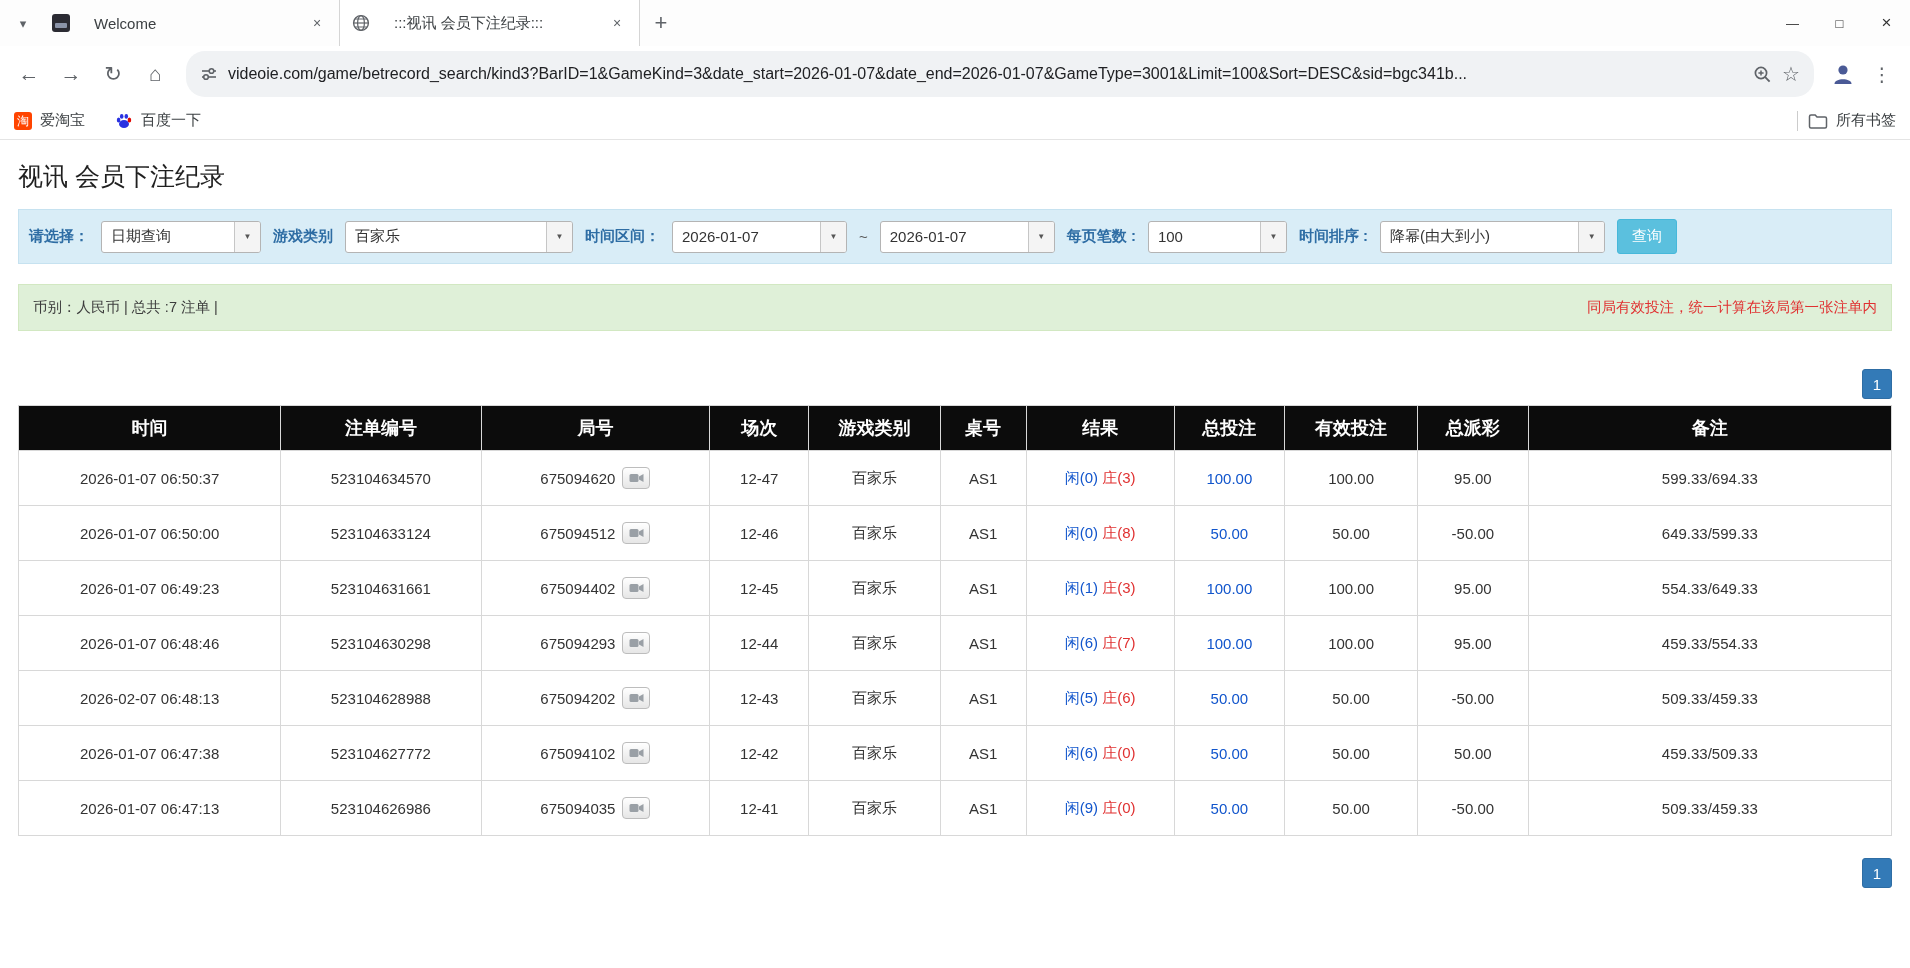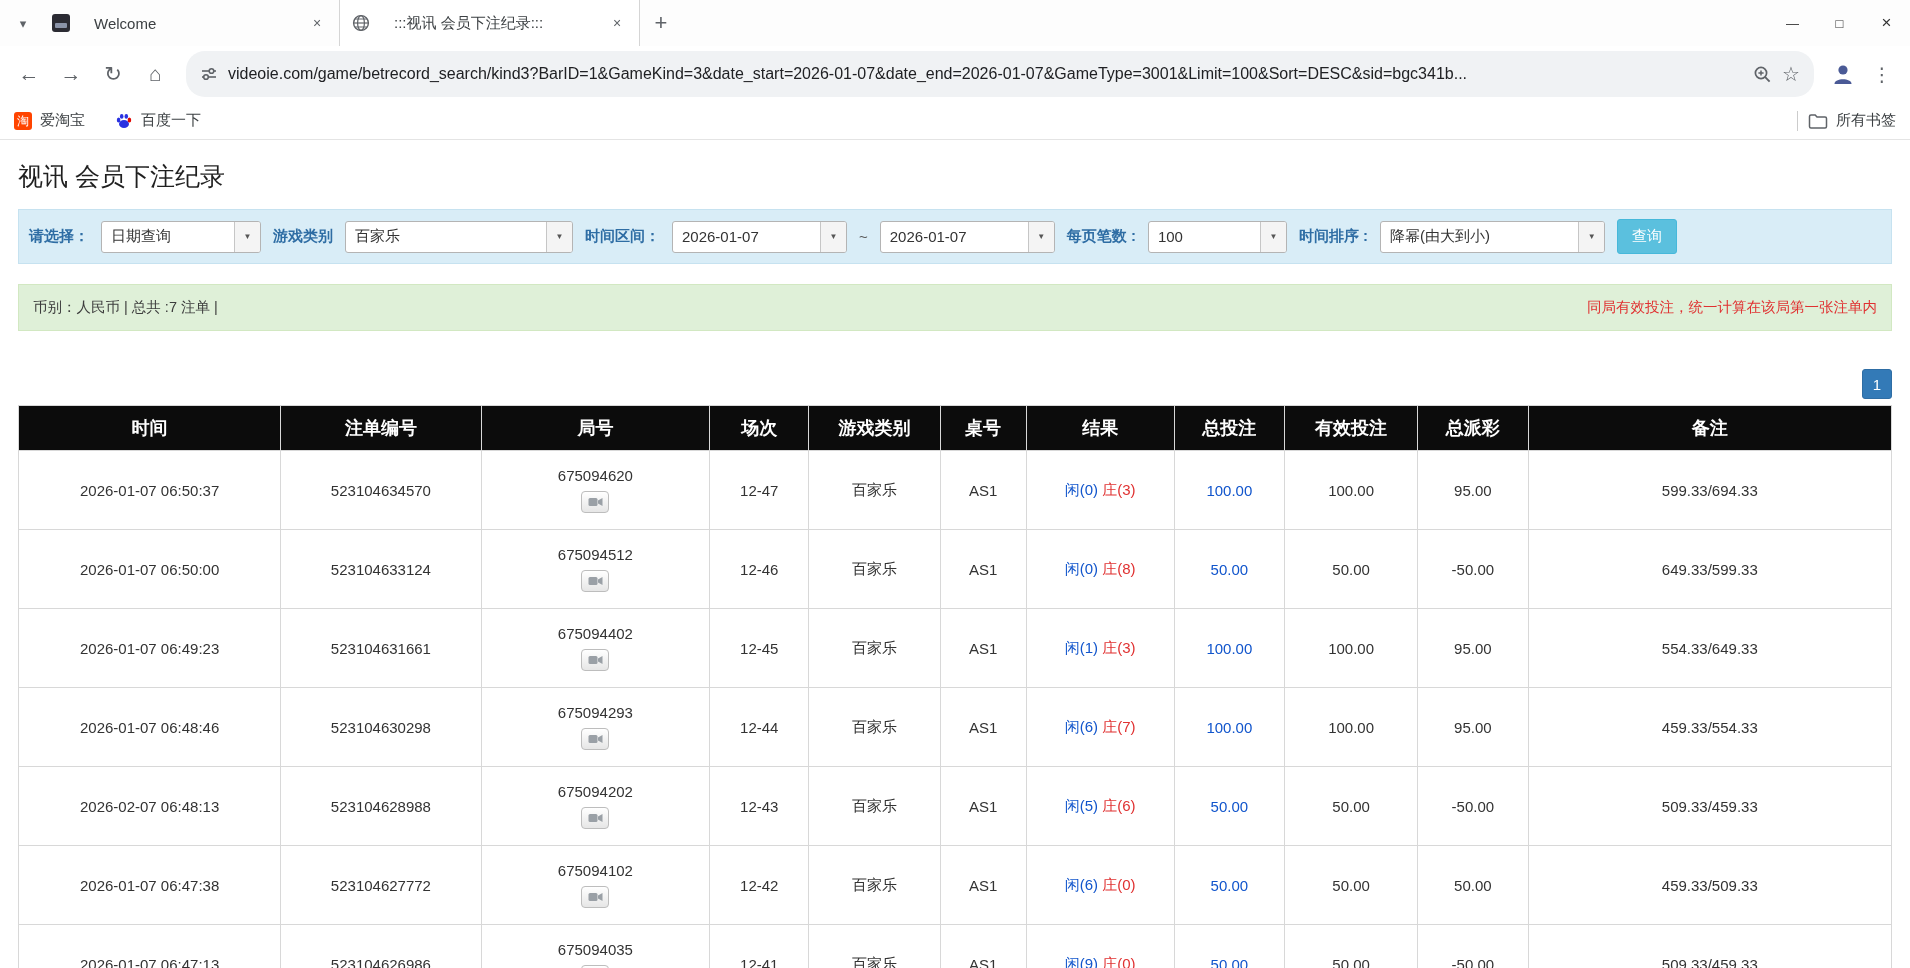--- a/index.html
+++ b/index.html
@@ -78,21 +78,21 @@
   table.records { margin:0 18px; width:calc(100% - 36px); border-collapse:collapse; table-layout:fixed; }
   table.records th { background:#0c0c0c; color:#fff; font-size:18px; font-weight:bold;
     padding:10px 4px; border:1px solid #d8d8d8; text-align:center; }
   table.records td { border:1px solid #d8d8d8; padding:16px 4px; font-size:15px; color:#333;
     text-align:center; overflow:hidden; white-space:nowrap; }
   .summary-row td { background:#8a8a8a; color:#fff; padding:9px 4px; border-color:#a6a6a6; }
 
   .blue { color:#1155cc; }
   .red { color:#e03131; }
   .bet-link { color:#1155cc; text-decoration:none; cursor:pointer; }
-  .round-cell-inner { display:inline-flex; align-items:center; gap:7px;flex-direction:column; }
+  .round-cell-inner { display:inline-flex; align-items:center; gap:7px; }
   .replay-btn { display:inline-flex; align-items:center; justify-content:center; width:28px; height:22px;
     border:1px solid #bdbdbd; border-radius:4px; background:linear-gradient(#ffffff,#e6e6e6); cursor:pointer; }
 </style>
 </head>
 <body>
 
 <div class="tab-strip">
   <div class="tab-search">
     <span>▾</span>
   </div>

